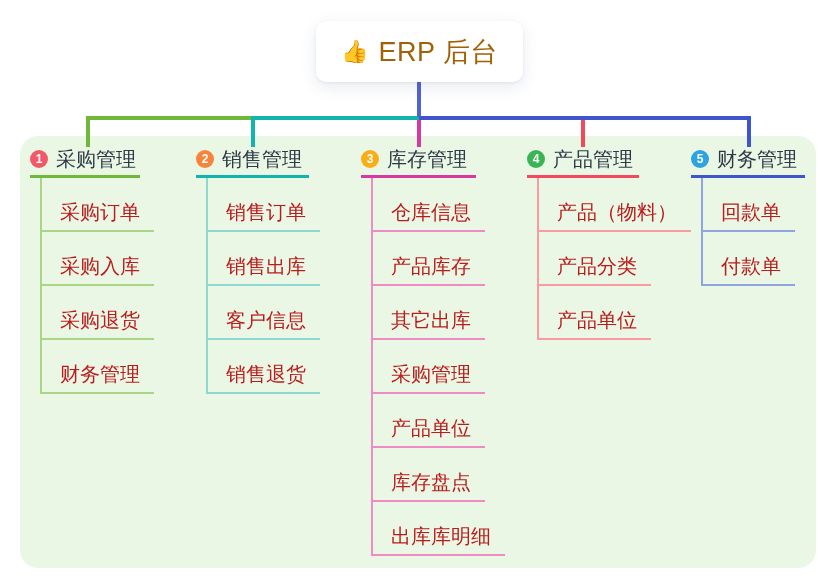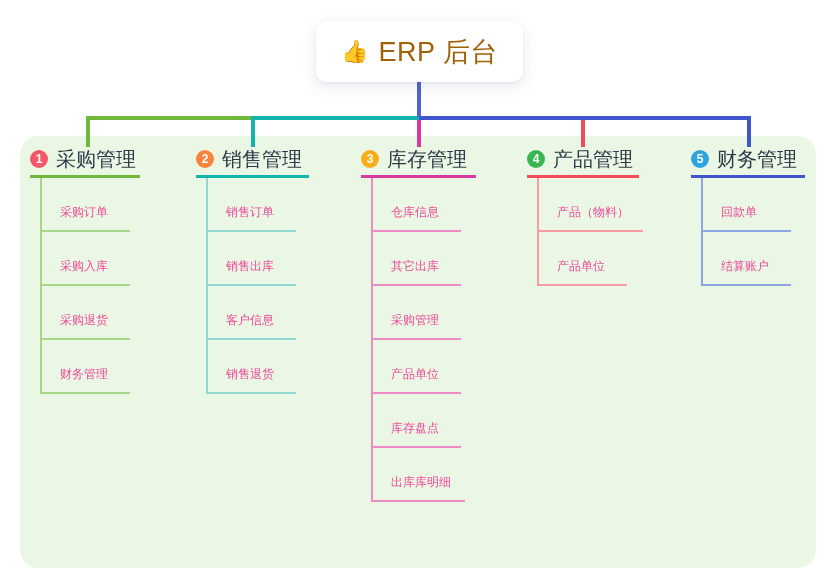--- a/index.html
+++ b/index.html
@@ -68,22 +68,22 @@
   .children {
     margin-left: 10px;
     border-left: 2px solid var(--light);
     width: max-content;
   }
   .child {
     width: max-content;
     min-width: 88px;
     padding: 24px 14px 8px 18px;
     border-bottom: 2px solid var(--light);
-    font-size: 12px; line-height: 20px;
-    color: #ec4899;
+    font-size: 20px; line-height: 20px;
+    color: #b91c1c;
     white-space: nowrap;
     cursor: default;
   }
 
   .b1 { left: 30px; }  .b1 .branch-header { width: 110px; }
   .b2 { left: 196px; } .b2 .branch-header { width: 113px; }
   .b3 { left: 361px; } .b3 .branch-header { width: 115px; }
   .b4 { left: 527px; } .b4 .branch-header { width: 112px; }
   .b5 { left: 691px; } .b5 .branch-header { width: 114px; }
 </style>
@@ -132,41 +132,43 @@
   </div>
 </div>
 
 <div class="branch b3" style="--line: #d8399f; --light: #ef8cc6;">
   <div class="branch-header">
     <span class="badge" style="background-color: rgb(249, 174, 23);">3</span>
     <span class="branch-title">库存管理</span>
   </div>
   <div class="children">
     <div class="child">仓库信息</div>
+    <div class="child">产品库存</div>
     <div class="child">其它出库</div>
     <div class="child">采购管理</div>
     <div class="child">产品单位</div>
     <div class="child">库存盘点</div>
     <div class="child">出库库明细</div>
   </div>
 </div>
 
 <div class="branch b4" style="--line: #f24a5c; --light: #f89ba2;">
   <div class="branch-header">
     <span class="badge" style="background-color: rgb(59, 181, 84);">4</span>
     <span class="branch-title">产品管理</span>
   </div>
   <div class="children">
     <div class="child">产品（物料）</div>
+    <div class="child">产品分类</div>
     <div class="child">产品单位</div>
   </div>
 </div>
 
 <div class="branch b5" style="--line: #3f55cd; --light: #8ea5e2;">
   <div class="branch-header">
     <span class="badge" style="background-color: rgb(45, 164, 221);">5</span>
     <span class="branch-title">财务管理</span>
   </div>
   <div class="children">
     <div class="child">回款单</div>
-    <div class="child">结算账户</div>
+    <div class="child">付款单</div>
   </div>
 </div>
 
 </body></html>

